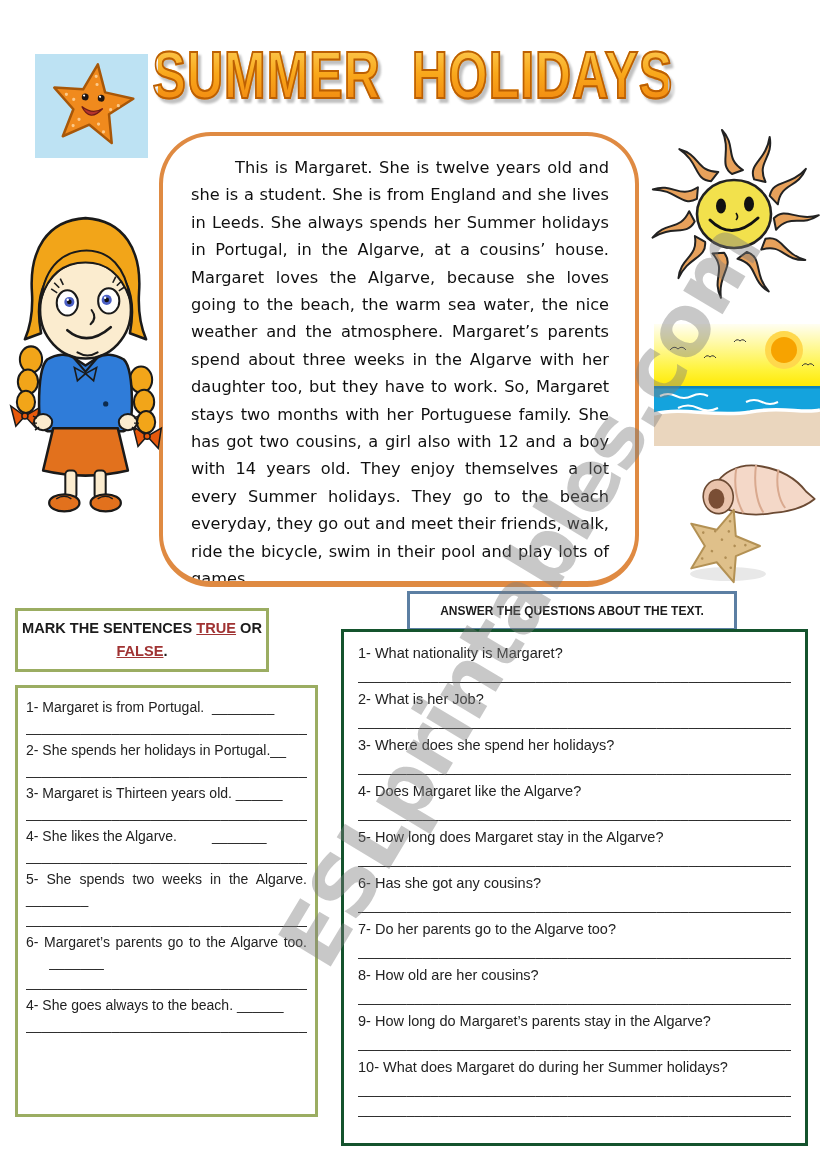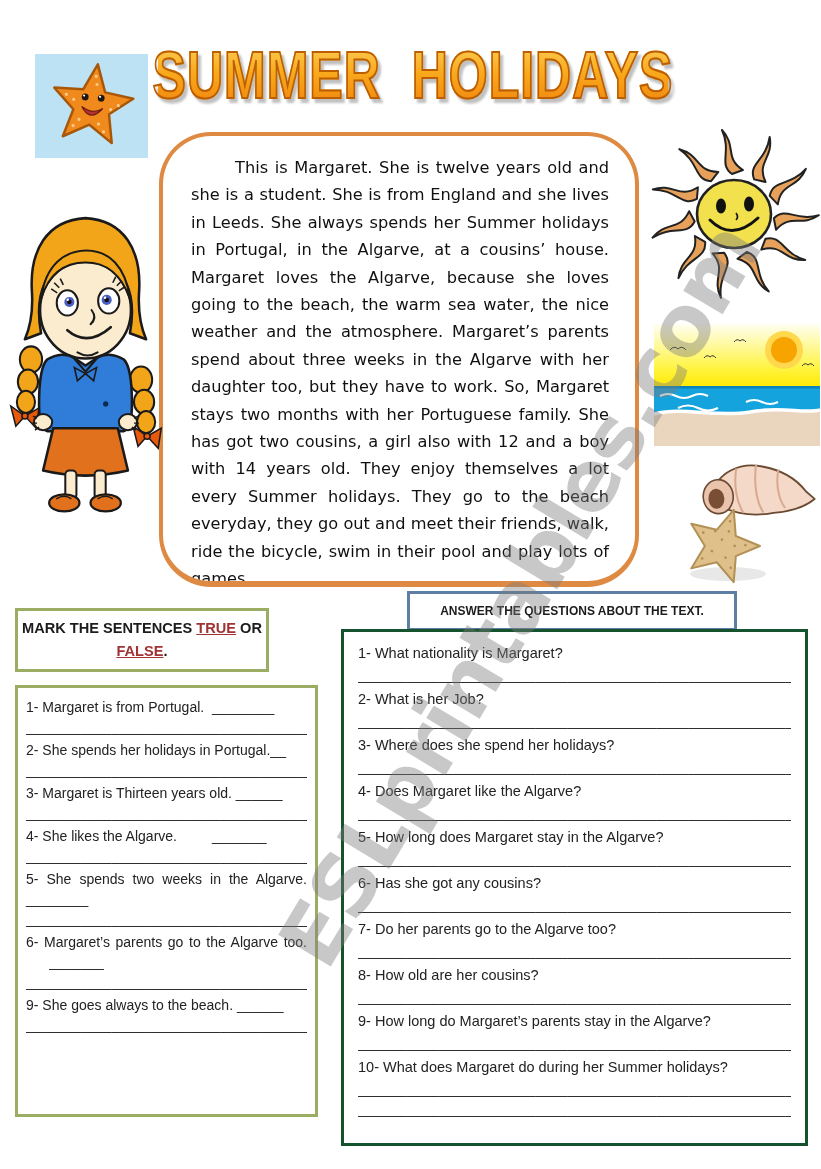--- a/index.html
+++ b/index.html
@@ -293,21 +293,21 @@
   <p>2- She spends her holidays in Portugal.__</p>
   <div class="s-rule">________________________________________</div>
   <p>3- Margaret is Thirteen years old. ______</p>
   <div class="s-rule">________________________________________</div>
   <p>4- She likes the Algarve. &nbsp;&nbsp;&nbsp;&nbsp;&nbsp;&nbsp;&nbsp; _______</p>
   <div class="s-rule">________________________________________</div>
   <p>5- She spends two weeks in the Algarve. ________</p>
   <div class="s-rule">________________________________________</div>
   <p>6- Margaret’s parents go to the Algarve too. &nbsp;&nbsp;&nbsp;&nbsp;&nbsp; _______</p>
   <div class="s-rule">________________________________________</div>
-  <p>9- She goes always to the beach. ______</p>
+  <p>4- She goes always to the beach. ______</p>
   <div class="s-rule">________________________________________</div>
 </div>
 
 <div class="abs answer-header">
   <span>ANSWER THE QUESTIONS ABOUT THE TEXT.</span>
 </div>
 
 <div class="abs questions-box">
   <p>1- What nationality is Margaret?</p>
   <div class="q-rule">________________________________________________________________________</div>

